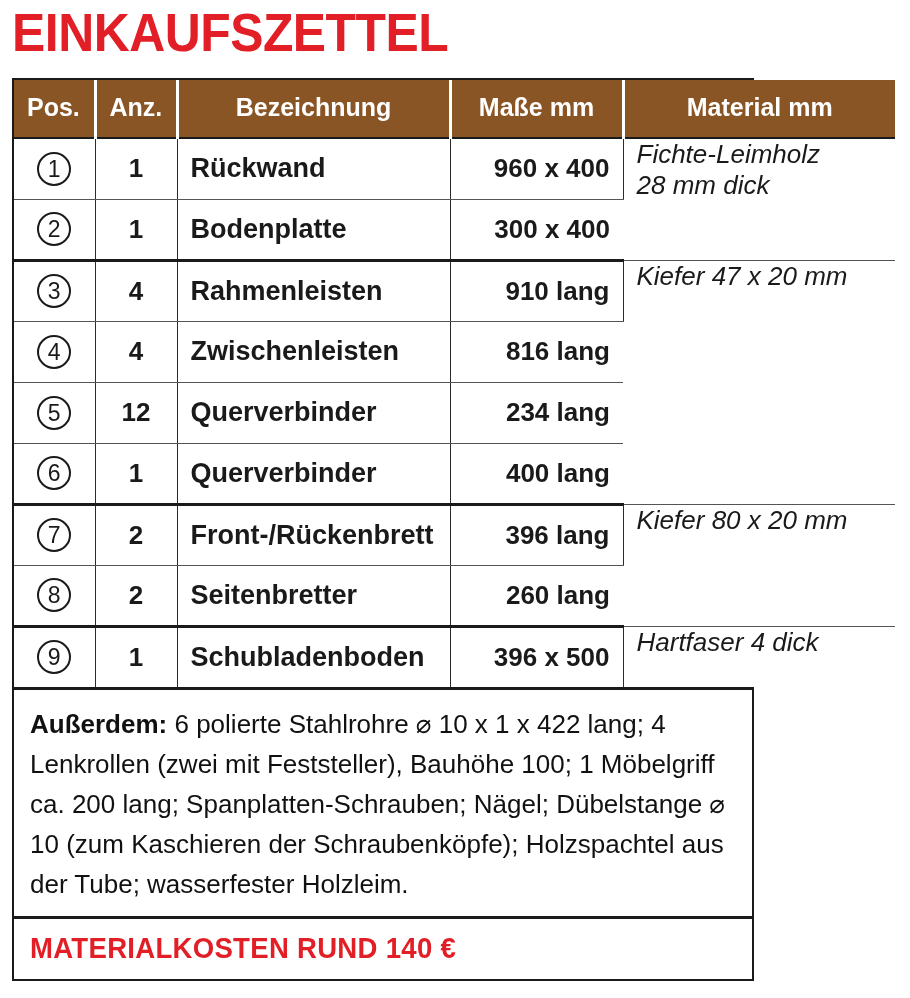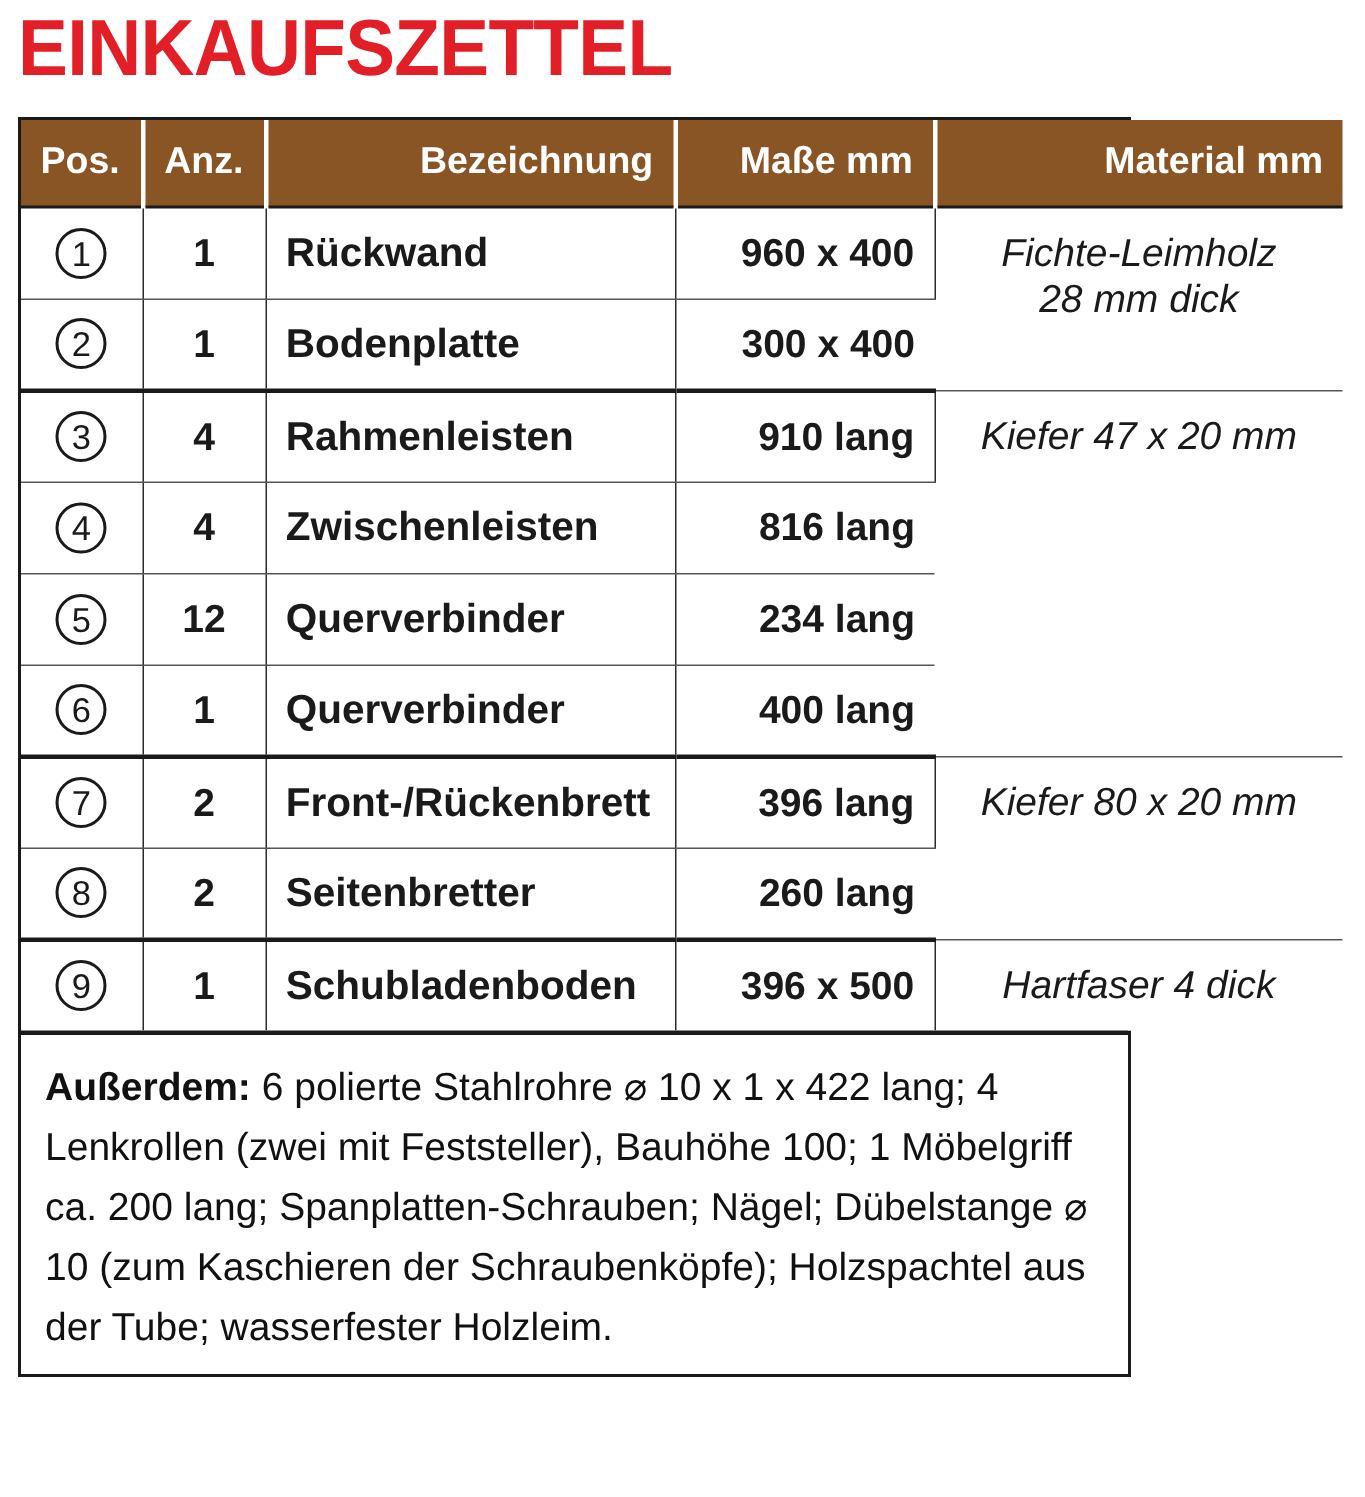--- a/index.html
+++ b/index.html
@@ -62,21 +62,21 @@
   table.list col.c-bez   { width: 273px; }
   table.list col.c-mass  { width: 173px; }
   table.list col.c-mat   { width: 272px; }
 
   
   thead th {
     background: #8a5524;
     color: #ffffff;
     font-size: 25px;
     font-weight: 700;
-    text-align: right;
+    text-align: center;
     padding: 8px 13px 11px 13px;
     height: 58px;
     box-sizing: border-box;
     vertical-align: middle;
     border-right: 3px solid #ffffff;
     border-bottom: 2px solid #1a1a1a;
     font-family: "Liberation Sans", sans-serif;
     letter-spacing: 0px;
     white-space: nowrap;
   }
@@ -95,21 +95,21 @@
     font-size: 26px;
     background: #ffffff;
   }
   tbody td:last-child { border-right: none; }
   tbody tr:last-child td { border-bottom: none; }
 
   td.pos  { text-align: center; padding: 0; }
   td.anz  { text-align: center; font-weight: 700; font-size: 26px; }
   td.bez  { text-align: left; font-weight: 700; font-size: 27px; }
   td.mass { text-align: right; font-size: 26px; font-weight: bold; }
-  td.mat  { text-align: center; font-style: italic; font-size: 26px; vertical-align: top; padding-top: 14px; }
+  td.mat  { text-align: left; font-style: italic; font-size: 26px; vertical-align: top; }
 
   
   tr.group-end td { border-bottom: 3px solid #1a1a1a; }
 
   
   .circle {
     display: inline-block;
     width: 34px;
     height: 34px;
     line-height: 31px;
@@ -277,15 +277,18 @@
           <td class="mat">
             <span class="mat-line">Hartfaser 4 dick</span>
           </td>
         </tr>
 
       </tbody>
     </table>
 
     <div class="note"><b>Außerdem:</b><span class="txt"> 6 polierte Stahlrohre ⌀ 10 x 1 x 422 lang; 4 Lenkrollen (zwei mit Feststeller), Bauhöhe 100; 1 Möbelgriff ca. 200 lang; Spanplatten-Schrauben; Nägel; Dübelstange ⌀ 10 (zum Kaschieren der Schraubenköpfe); Holzspachtel aus der Tube; wasserfester Holzleim.</span></div>
 
+    <div class="cost">
+      <span>MATERIALKOSTEN RUND 140 €</span>
+    </div>
 
   </div>
 </div>
 
 </body></html>

